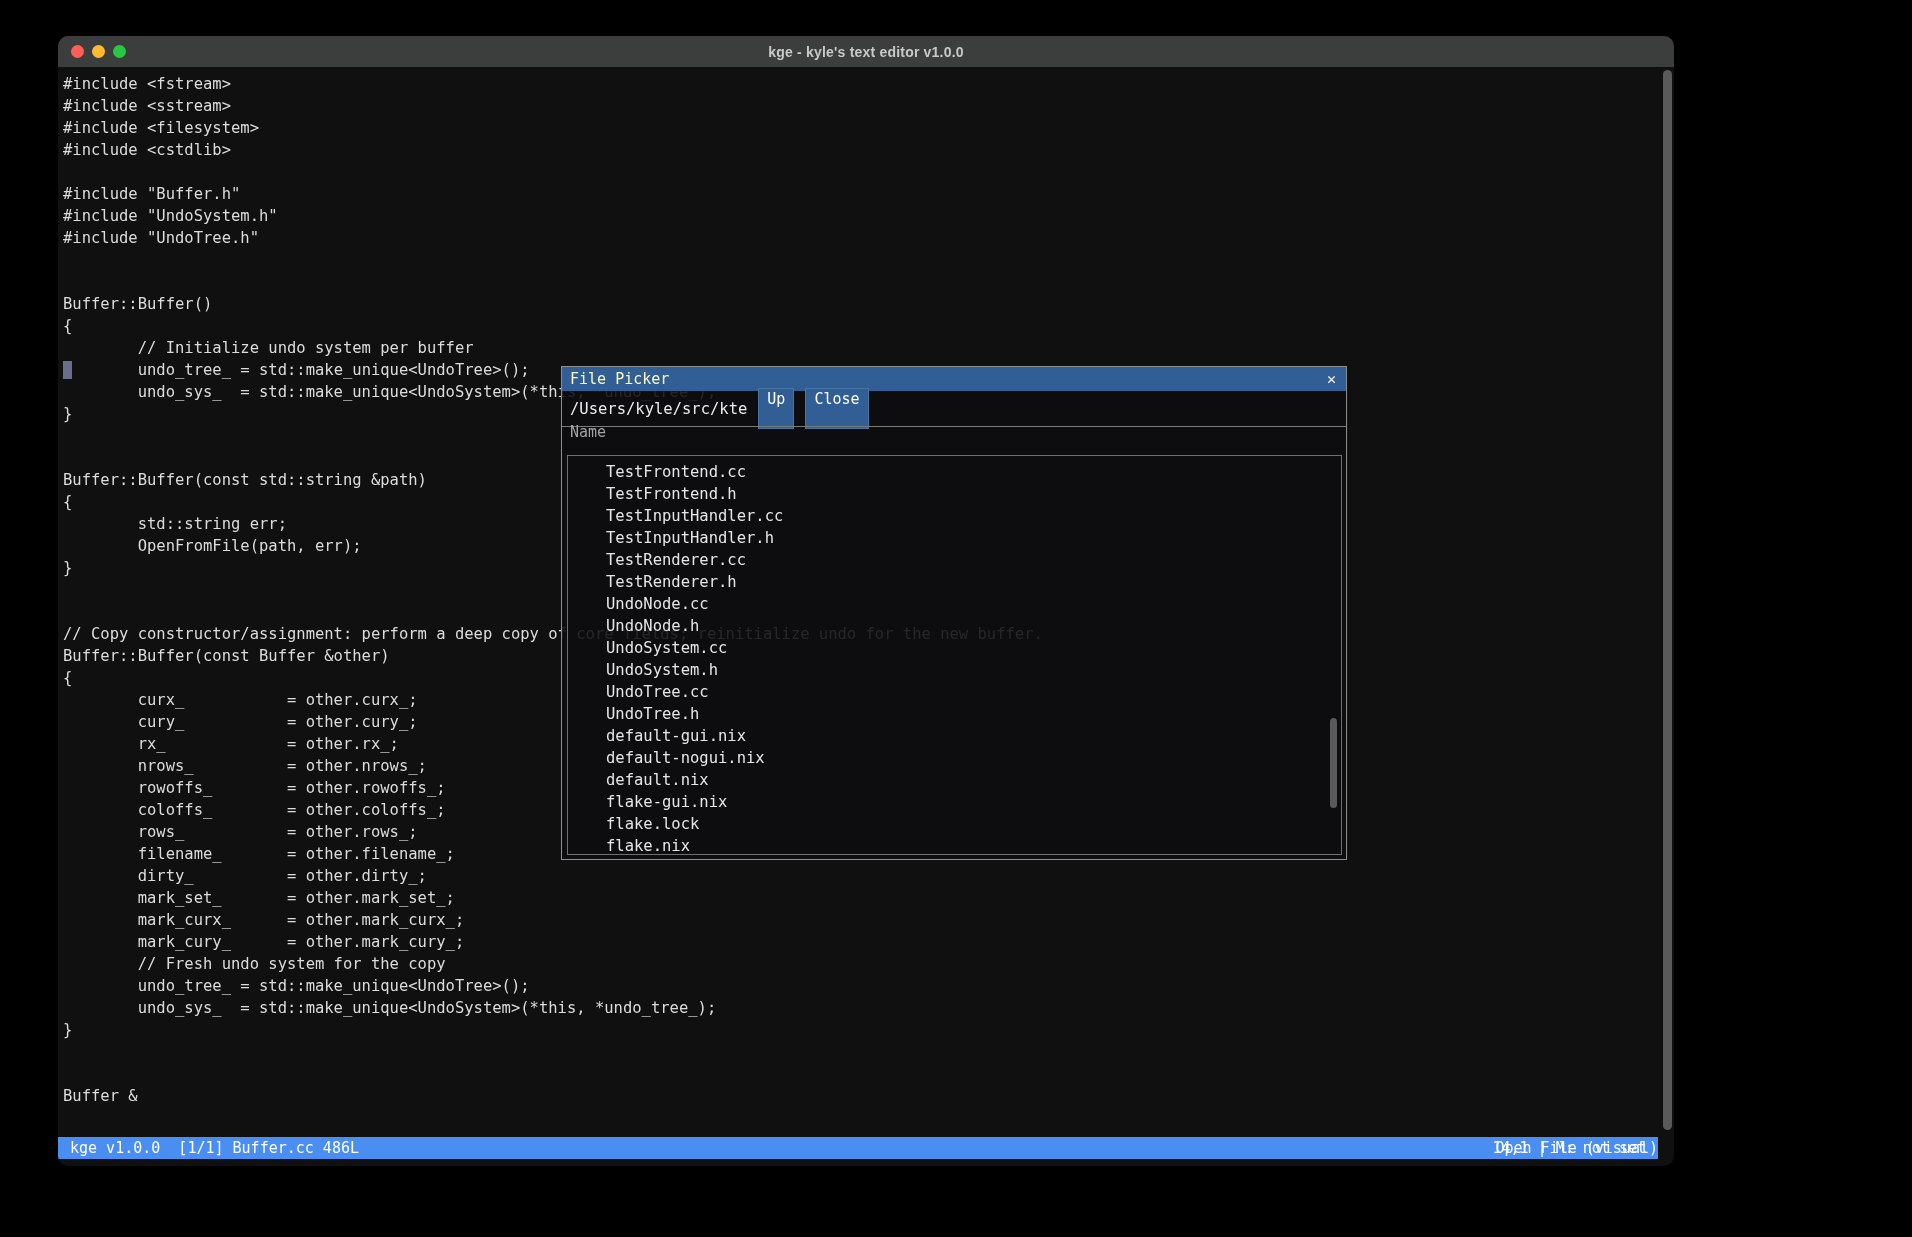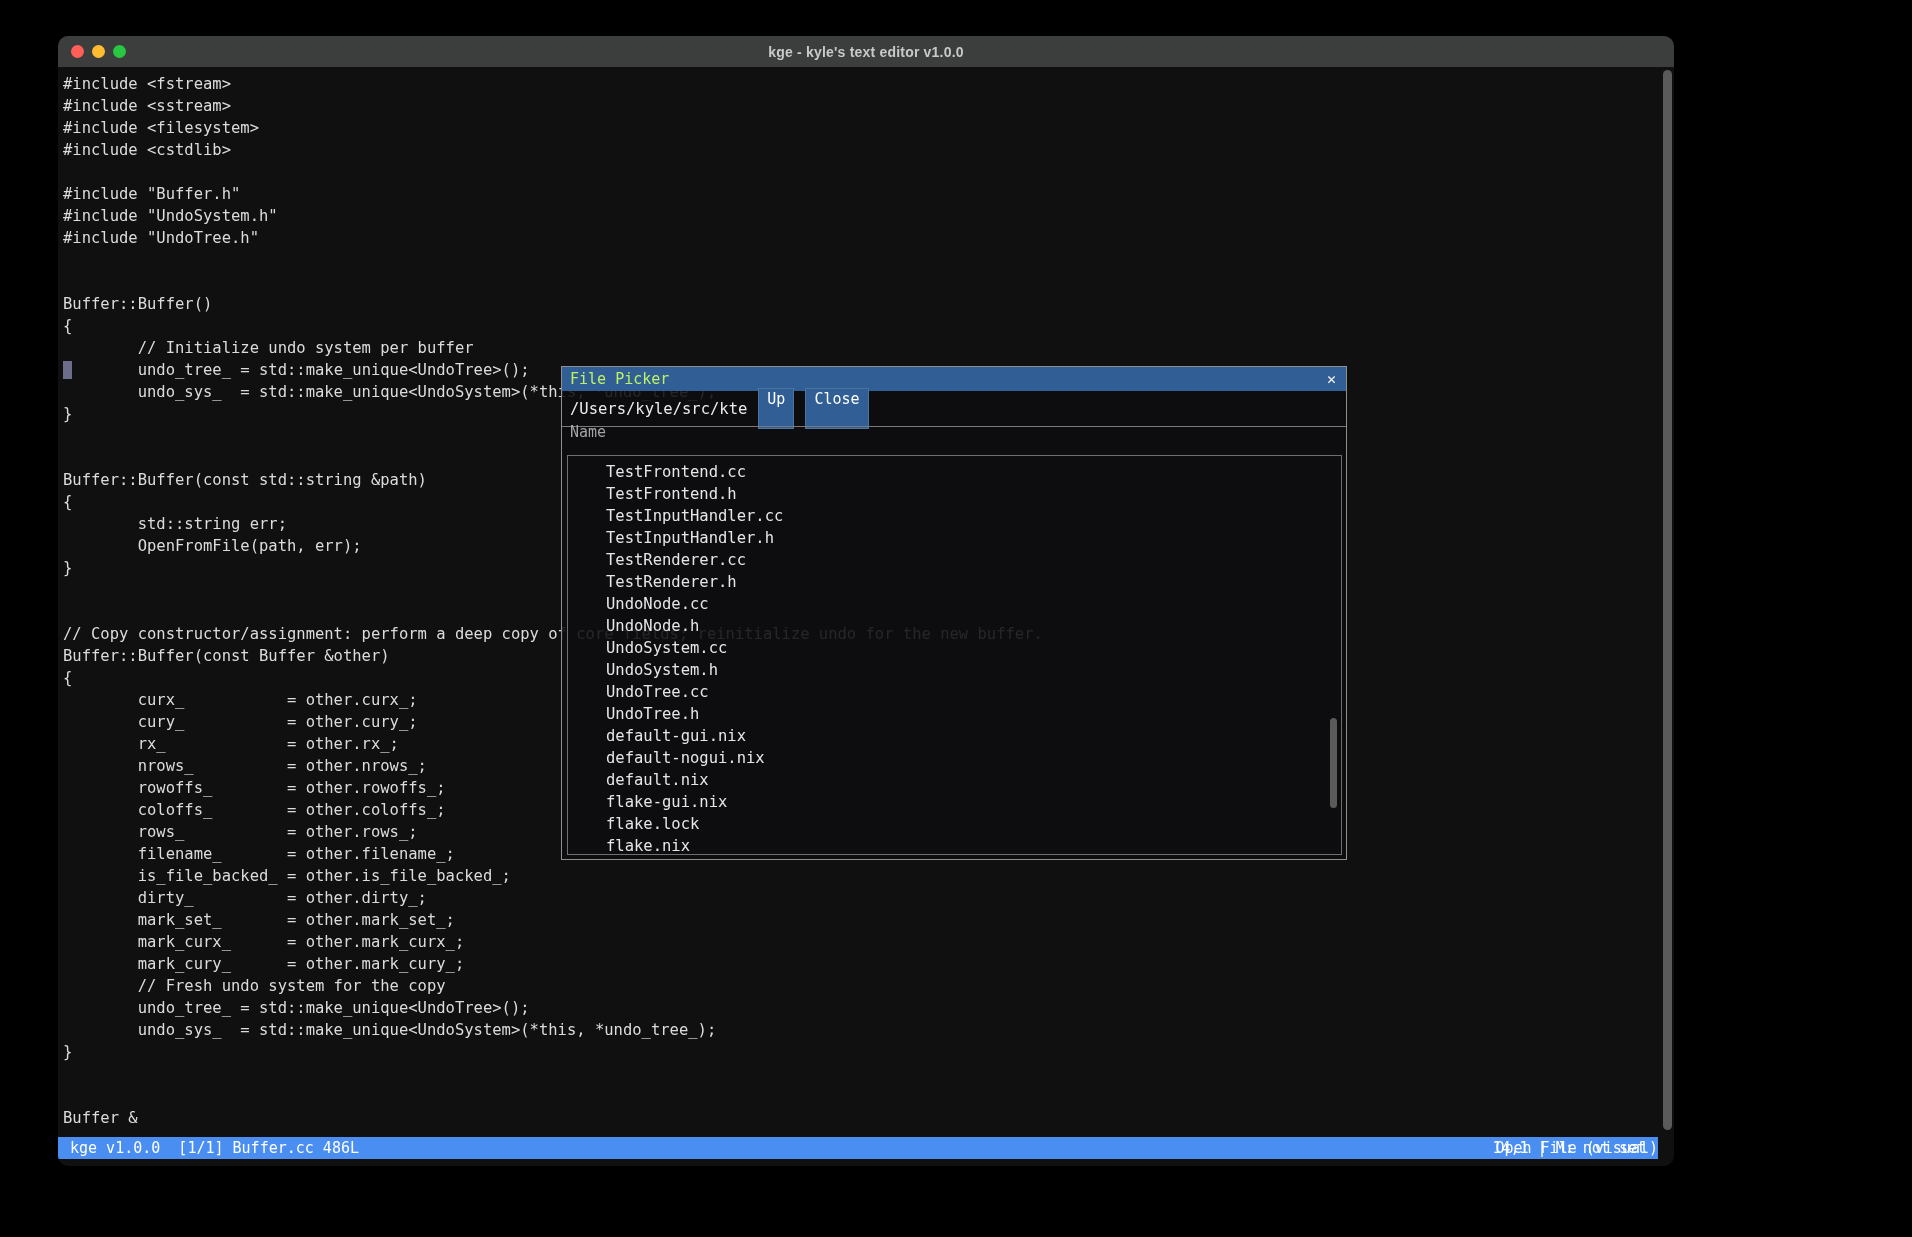--- a/index.html
+++ b/index.html
@@ -55,21 +55,21 @@
   .dialog{
     position:absolute;left:503px;top:330px;width:786px;height:494px;
     background:rgba(13,13,16,0.88);
     border:1px solid #8f8f8f;
   }
   .dlg-title{
     position:absolute;left:0;top:0;right:0;height:24px;background:var(--dialog-accent);
     display:flex;align-items:center;justify-content:space-between;
     padding:0 10px 0 8px;
   }
-  .dlg-title-text{font-size:15px;color:#bef264;white-space:pre;}
+  .dlg-title-text{font-size:15px;color:#fef9c3;white-space:pre;}
   .dlg-close{font-size:15px;color:#f2f2f2;cursor:default;line-height:1;}
   .dlg-pathrow{
     position:absolute;left:0;top:24px;right:0;height:35px;
     display:flex;align-items:center;gap:11px;padding:0 8px;
   }
   .dlg-path{font-size:15.5px;color:#ececec;white-space:pre;}
   .dlg-btn{
     font-family:"DejaVu Sans Mono", monospace;
     font-size:15px;color:#fff;background:var(--dialog-accent);
     border:1px solid #47759f;padding:1px 8px 20px;cursor:default;white-space:pre;
@@ -145,21 +145,20 @@
       <div class="code-line">Buffer::Buffer(const Buffer &amp;other)</div>
       <div class="code-line">{</div>
       <div class="code-line">        curx_           = other.curx_;</div>
       <div class="code-line">        cury_           = other.cury_;</div>
       <div class="code-line">        rx_             = other.rx_;</div>
       <div class="code-line">        nrows_          = other.nrows_;</div>
       <div class="code-line">        rowoffs_        = other.rowoffs_;</div>
       <div class="code-line">        coloffs_        = other.coloffs_;</div>
       <div class="code-line">        rows_           = other.rows_;</div>
       <div class="code-line">        filename_       = other.filename_;</div>
-      <div class="code-line">        is_file_backed_ = other.is_file_backed_;</div>
       <div class="code-line">        dirty_          = other.dirty_;</div>
       <div class="code-line">        mark_set_       = other.mark_set_;</div>
       <div class="code-line">        mark_curx_      = other.mark_curx_;</div>
       <div class="code-line">        mark_cury_      = other.mark_cury_;</div>
       <div class="code-line">        // Fresh undo system for the copy</div>
       <div class="code-line">        undo_tree_ = std::make_unique&lt;UndoTree&gt;();</div>
       <div class="code-line">        undo_sys_  = std::make_unique&lt;UndoSystem&gt;(*this, *undo_tree_);</div>
       <div class="code-line">}</div>
       <div class="code-line"> </div>
       <div class="code-line"> </div>

